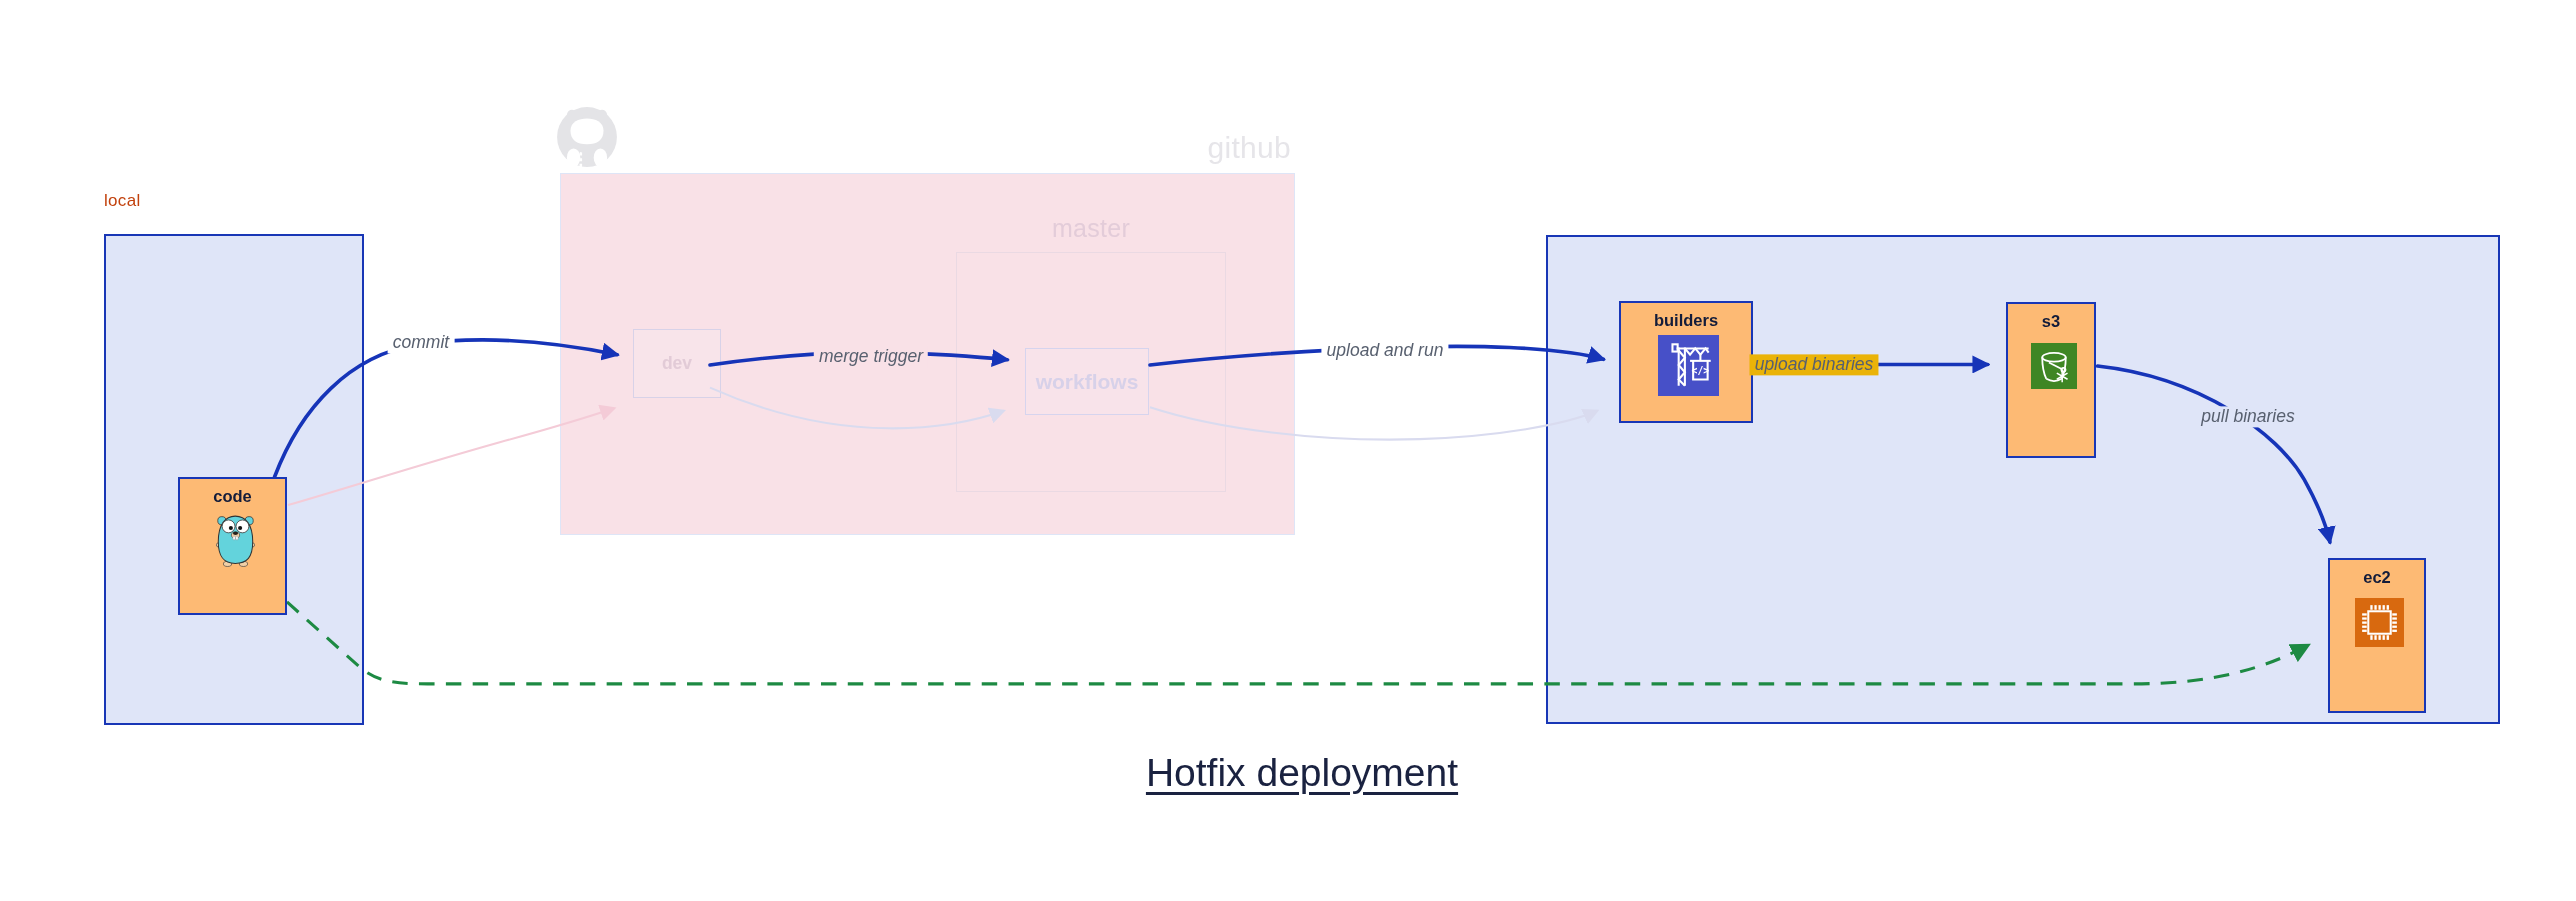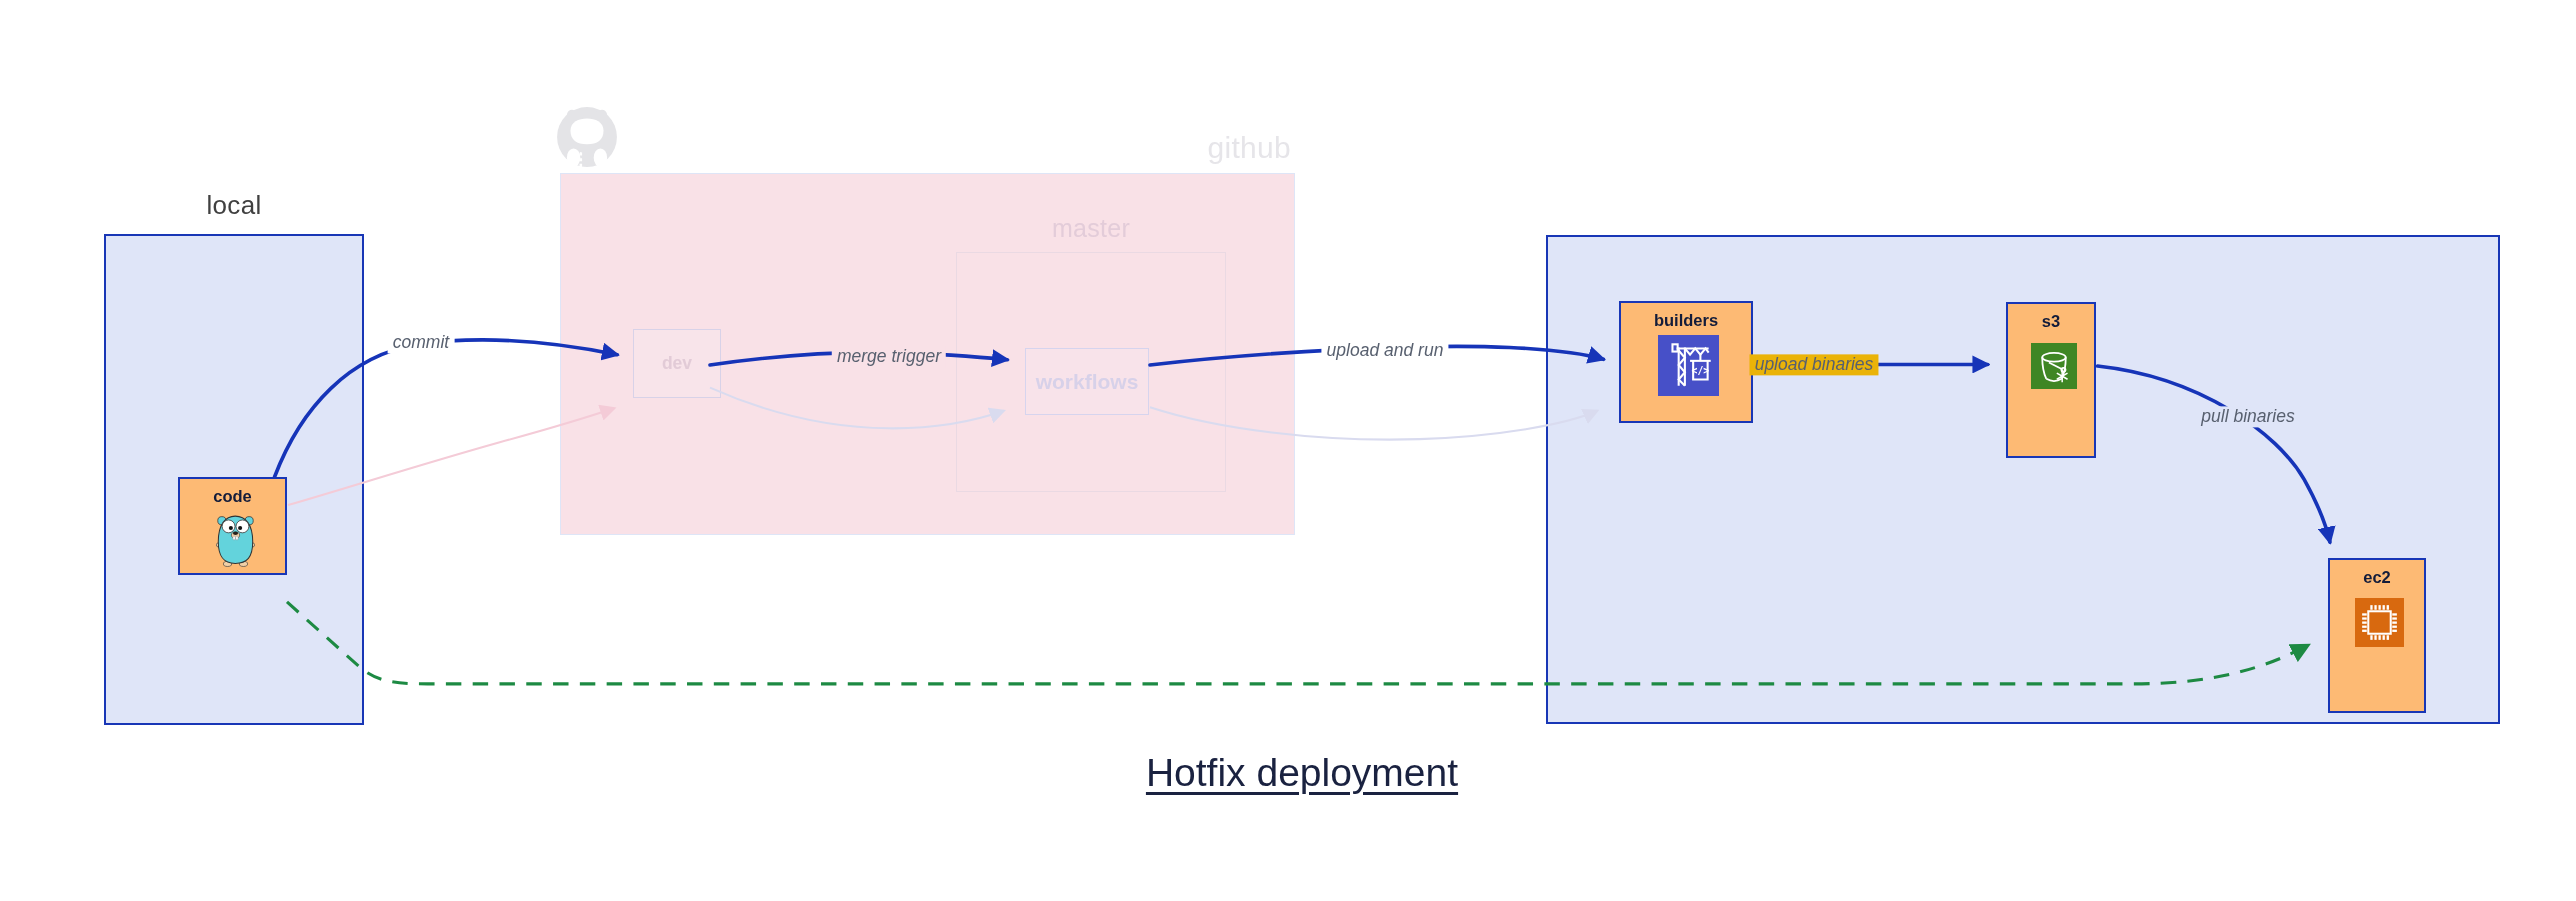--- a/index.html
+++ b/index.html
@@ -16,37 +16,37 @@
     left:560px;top:173px;width:735px;height:362px;
     background:#f9e1e7;border:1.5px solid #dee5f7;
   }
   #master-rect{
     position:absolute;left:956px;top:252px;width:270px;height:240px;
     box-sizing:border-box;border:1px solid #ead9e3;background:transparent;
   }
 
   
   .region-title{
-    position:absolute;color:#404040;font-size:26px;line-height:1;
-    text-align:center;letter-spacing:0.3px;
+    position:absolute;color:#c2410c;font-size:17px;line-height:1;
+    letter-spacing:0.3px;
   }
   #title-local{left:104px;top:192px;width:260px;}
   #title-aws{left:1546px;top:202px;width:954px;}
   #title-github{
     left:1077px;top:133px;width:214px;text-align:right;
     color:#e6e5e9;font-size:30px;
   }
   #title-master{
     left:956px;top:216px;width:270px;text-align:center;
     color:#e3ccd9;font-size:25px;
   }
 
   
   .node{position:absolute;box-sizing:border-box;background:#fdba74;border:2.6px solid #1836b6;}
-  #node-code{left:178px;top:477px;width:109px;height:98px;}
+  #node-code{left:178px;top:477px;width:109px;height:138px;}
   #node-builders{left:1619px;top:301px;width:134px;height:122px;}
   #node-s3{left:2006px;top:302px;width:90px;height:156px;}
   #node-ec2{left:2328px;top:558px;width:98px;height:155px;}
   .node-faded{position:absolute;box-sizing:border-box;}
   #node-dev{left:633px;top:329px;width:88px;height:69px;background:#f8e4ea;border:1.5px solid #d8d2e8;}
   #node-workflows{left:1025px;top:348px;width:124px;height:67px;background:#f8e3ea;border:1.5px solid #d6d4ee;}
 
   .node-label{
     position:absolute;left:0;top:8.2px;width:100%;text-align:center;
     font-weight:bold;font-size:16.5px;color:#131c3a;
@@ -65,21 +65,21 @@
   #icon-s3{left:23px;top:39px;}
   #icon-ec2{left:25px;top:38px;}
 
   
   .edge-label{
     position:absolute;transform:translate(-50%,-50%);
     font-style:italic;font-size:17.5px;color:#58606f;
     padding:1px 5.2px;white-space:nowrap;line-height:1.1;
   }
   #label-commit{left:421px;top:343px;background:#ffffff;}
-  #label-merge-trigger{left:871px;top:357px;background:#f9e1e7;margin-left:18px;}
+  #label-merge-trigger{left:871px;top:357px;background:#f9e1e7;}
   #label-upload-and-run{left:1385px;top:351px;background:#ffffff;}
   #label-upload-binaries{left:1814px;top:365px;background:#eab308;}
   #label-pull-binaries{left:2248px;top:417px;background:#dfe5f8;}
 
   
   #page-title{
     position:absolute;left:0;top:751px;width:2604px;text-align:center;
     font-size:39px;color:#1a2240;
     text-decoration:underline;text-decoration-thickness:3.1px;text-underline-offset:6.2px;
   }

